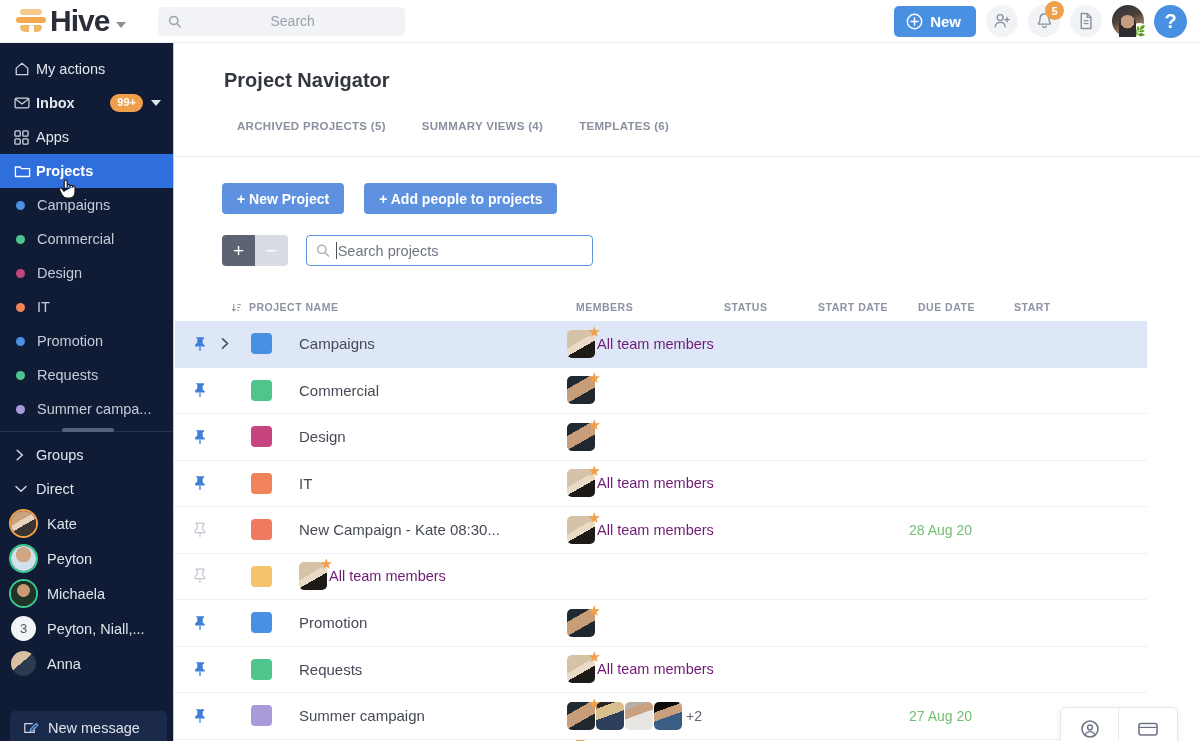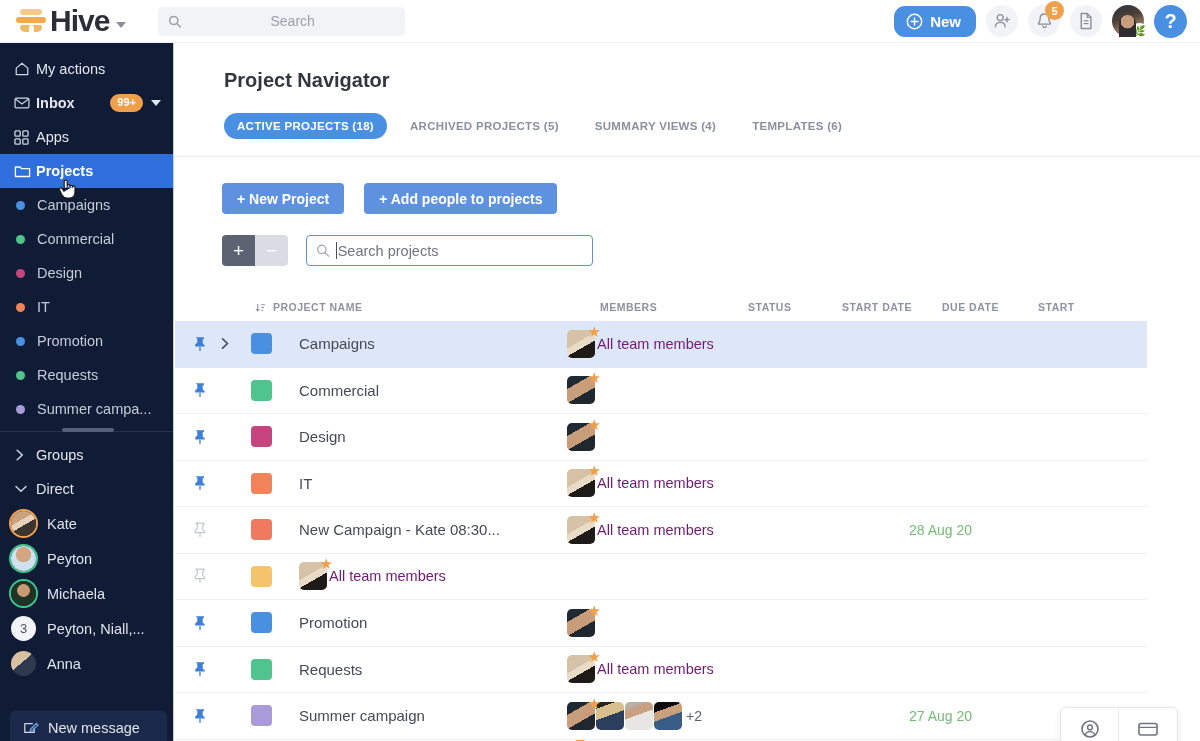--- a/index.html
+++ b/index.html
@@ -42,21 +42,21 @@
   .topsearch .mag { margin-right: 8px; opacity: .55; }
   .topsearch input {
     border: none; background: transparent; outline: none;
     font-family: "Liberation Sans", sans-serif; font-size: 14px; color: #3c4049; width: 100%; text-align: center;
   }
   .topsearch input::placeholder { color: #9aa0ab; }
 
   .topright { margin-left: auto; display: flex; align-items: center; gap: 10px; margin-right: 13px; }
   .btn-new {
     display: flex; align-items: center; gap: 7px;
-    background: #4a90e2; color: #fff; border: none; border-radius: 11px;
+    background: #4a90e2; color: #fff; border: none; border-radius: 5px;
     height: 31px; padding: 0 15px 0 12px; font-size: 15px; font-weight: bold;
     font-family: "Liberation Sans", sans-serif; cursor: pointer;
   }
   .circ-icon {
     width: 32px; height: 32px; border-radius: 50%; background: #f1f3f6;
     display: flex; align-items: center; justify-content: center; position: relative;
     cursor: pointer;
   }
   .badge {
     position: absolute; top: -4px; right: -4px; min-width: 19px; height: 19px;
@@ -170,21 +170,21 @@
   .proj-search .mag { opacity: .5; margin-right: 6px; }
   .caret-bar { width: 1px; height: 17px; background: #4a4f5c; margin-right: 1px; }
   .proj-search input {
     border: none; outline: none; background: transparent; font-size: 14.5px;
     color: #3c4049; font-family: "Liberation Sans", sans-serif; width: 100%;
   }
   .proj-search input::placeholder { color: #6f7481; }
 
   
   .table { margin-top: 27px; width: 972px; }
-  .th-row { display: flex; align-items: center; height: 28px; padding-left: 80px; }
+  .th-row { display: flex; align-items: center; height: 28px; padding-left: 56px; }
   .th {
     font-size: 10.5px; letter-spacing: .5px; color: #8d93a3; font-weight: 600;
     display: flex; align-items: center; gap: 7px;
   }
   .c-name   { width: 345px; }
   .c-mem    { width: 148px; }
   .c-status { width: 94px; }
   .c-start  { width: 100px; }
   .c-due    { width: 96px; }
   .c-acct   { width: 90px; }
@@ -420,21 +420,20 @@
 
   <svg class="cursor-hand" viewBox="0 0 19 23">
     <path d="M6.2 10V3.6c0-.9.7-1.6 1.5-1.6s1.5.7 1.5 1.6v5.1m0-.6c0-.8.6-1.4 1.4-1.4s1.4.6 1.4 1.4v.9m0-.4c0-.8.6-1.3 1.3-1.3s1.3.5 1.3 1.3v1.1m0-.6c0-.7.6-1.2 1.2-1.2s1.2.5 1.2 1.2v4.6c0 3.4-2 6.3-5.4 6.3H9c-2.6 0-4-1.2-5.1-3.2L1.6 12c-.4-.8-.1-1.6.6-2 .7-.4 1.5-.1 1.9.6l2.1 3" fill="#ffffff" stroke="#1a1a1a" stroke-width="1.2" stroke-linejoin="round"></path>
   </svg>
 
   <div class="main">
 
     <div class="page-title">Project Navigator</div>
 
     <div class="tabs">
-      <div class="tab active">ACTIVE PROJECTS (18)</div>
       <div class="tab">ARCHIVED PROJECTS (5)</div>
       <div class="tab">SUMMARY VIEWS (4)</div>
       <div class="tab">TEMPLATES (6)</div>
     </div>
     <div class="hdr-rule"></div>
 
     <div class="btnrow">
       <button class="blue-btn">+ New Project</button>
       <button class="blue-btn">+ Add people to projects</button>
     </div>

